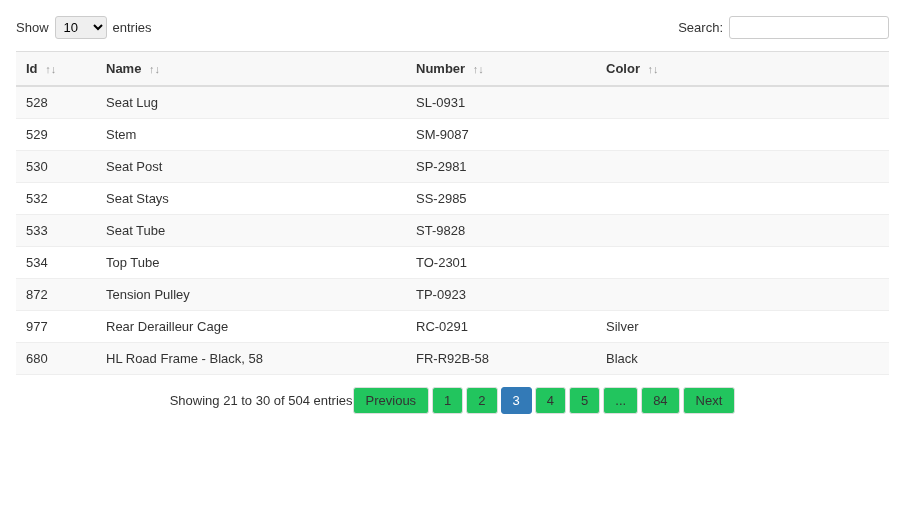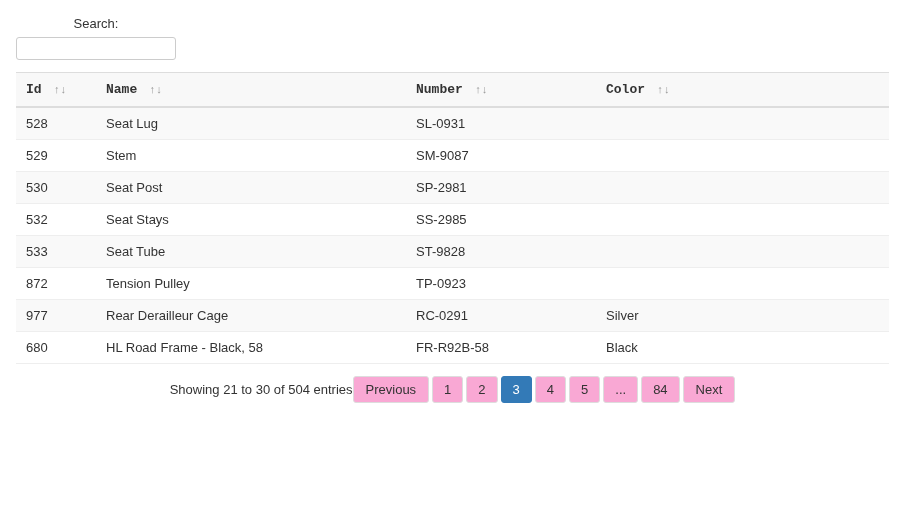--- a/index.html
+++ b/index.html
@@ -22,21 +22,20 @@
       padding: 2px 4px;
       border: 1px solid #ccc;
       border-radius: 3px;
       font-size: 13px;
     }
 
     .search-bar {
       display: flex;
       align-items: center;
       gap: 6px;
-      flex-direction: column;
     }
 
     .search-bar input {
       border: 1px solid #ccc;
       border-radius: 3px;
       padding: 3px 6px;
       font-size: 13px;
       width: 160px;
     }
 
@@ -52,21 +51,20 @@
       border-bottom: 2px solid #ddd;
     }
 
     thead th {
       padding: 9px 10px;
       text-align: left;
       font-weight: bold;
       cursor: pointer;
       white-space: nowrap;
       border-right: none;
-      font-family: Liberation Mono, monospace;
     }
 
     thead th .sort-icon {
       display: inline-block;
       margin-left: 4px;
       color: #999;
       font-size: 11px;
     }
 
     tbody tr:nth-child(odd) { background: #f9f9f9; }
@@ -96,41 +94,51 @@
 
     .pagination {
       display: flex;
       gap: 3px;
       align-items: center;
     }
 
     .pagination button {
       padding: 5px 11px;
       border: 1px solid #ddd;
-      background: #f9a8d4;
+      background: #22c55e;
       border-radius: 3px;
       cursor: pointer;
       font-size: 13px;
       color: #333;
     }
 
     .pagination button.active {
       background: #337ab7;
       color: #fff;
       border-color: #337ab7;
     }
 
     .pagination button.prev-next {
       padding: 5px 12px;
     }
   </style>
 </head>
 <body>
 
 <div class="top-bar">
+  <div class="show-entries">
+    <span>Show</span>
+    <select>
+      <option>10</option>
+      <option>25</option>
+      <option>50</option>
+      <option>100</option>
+    </select>
+    <span>entries</span>
+  </div>
   <div class="search-bar">
     <label>Search:</label>
     <input type="text" style="">
   </div>
 </div>
 
 <table>
   <thead>
     <tr>
       <th class="col-id">
@@ -173,20 +181,26 @@
       <tr>
         <td>532</td>
         <td>Seat Stays</td>
         <td>SS-2985</td>
         <td></td>
       </tr>
       <tr>
         <td>533</td>
         <td>Seat Tube</td>
         <td>ST-9828</td>
+        <td></td>
+      </tr>
+      <tr>
+        <td>534</td>
+        <td>Top Tube</td>
+        <td>TO-2301</td>
         <td></td>
       </tr>
       <tr>
         <td>872</td>
         <td>Tension Pulley</td>
         <td>TP-0923</td>
         <td></td>
       </tr>
       <tr>
         <td>977</td>

